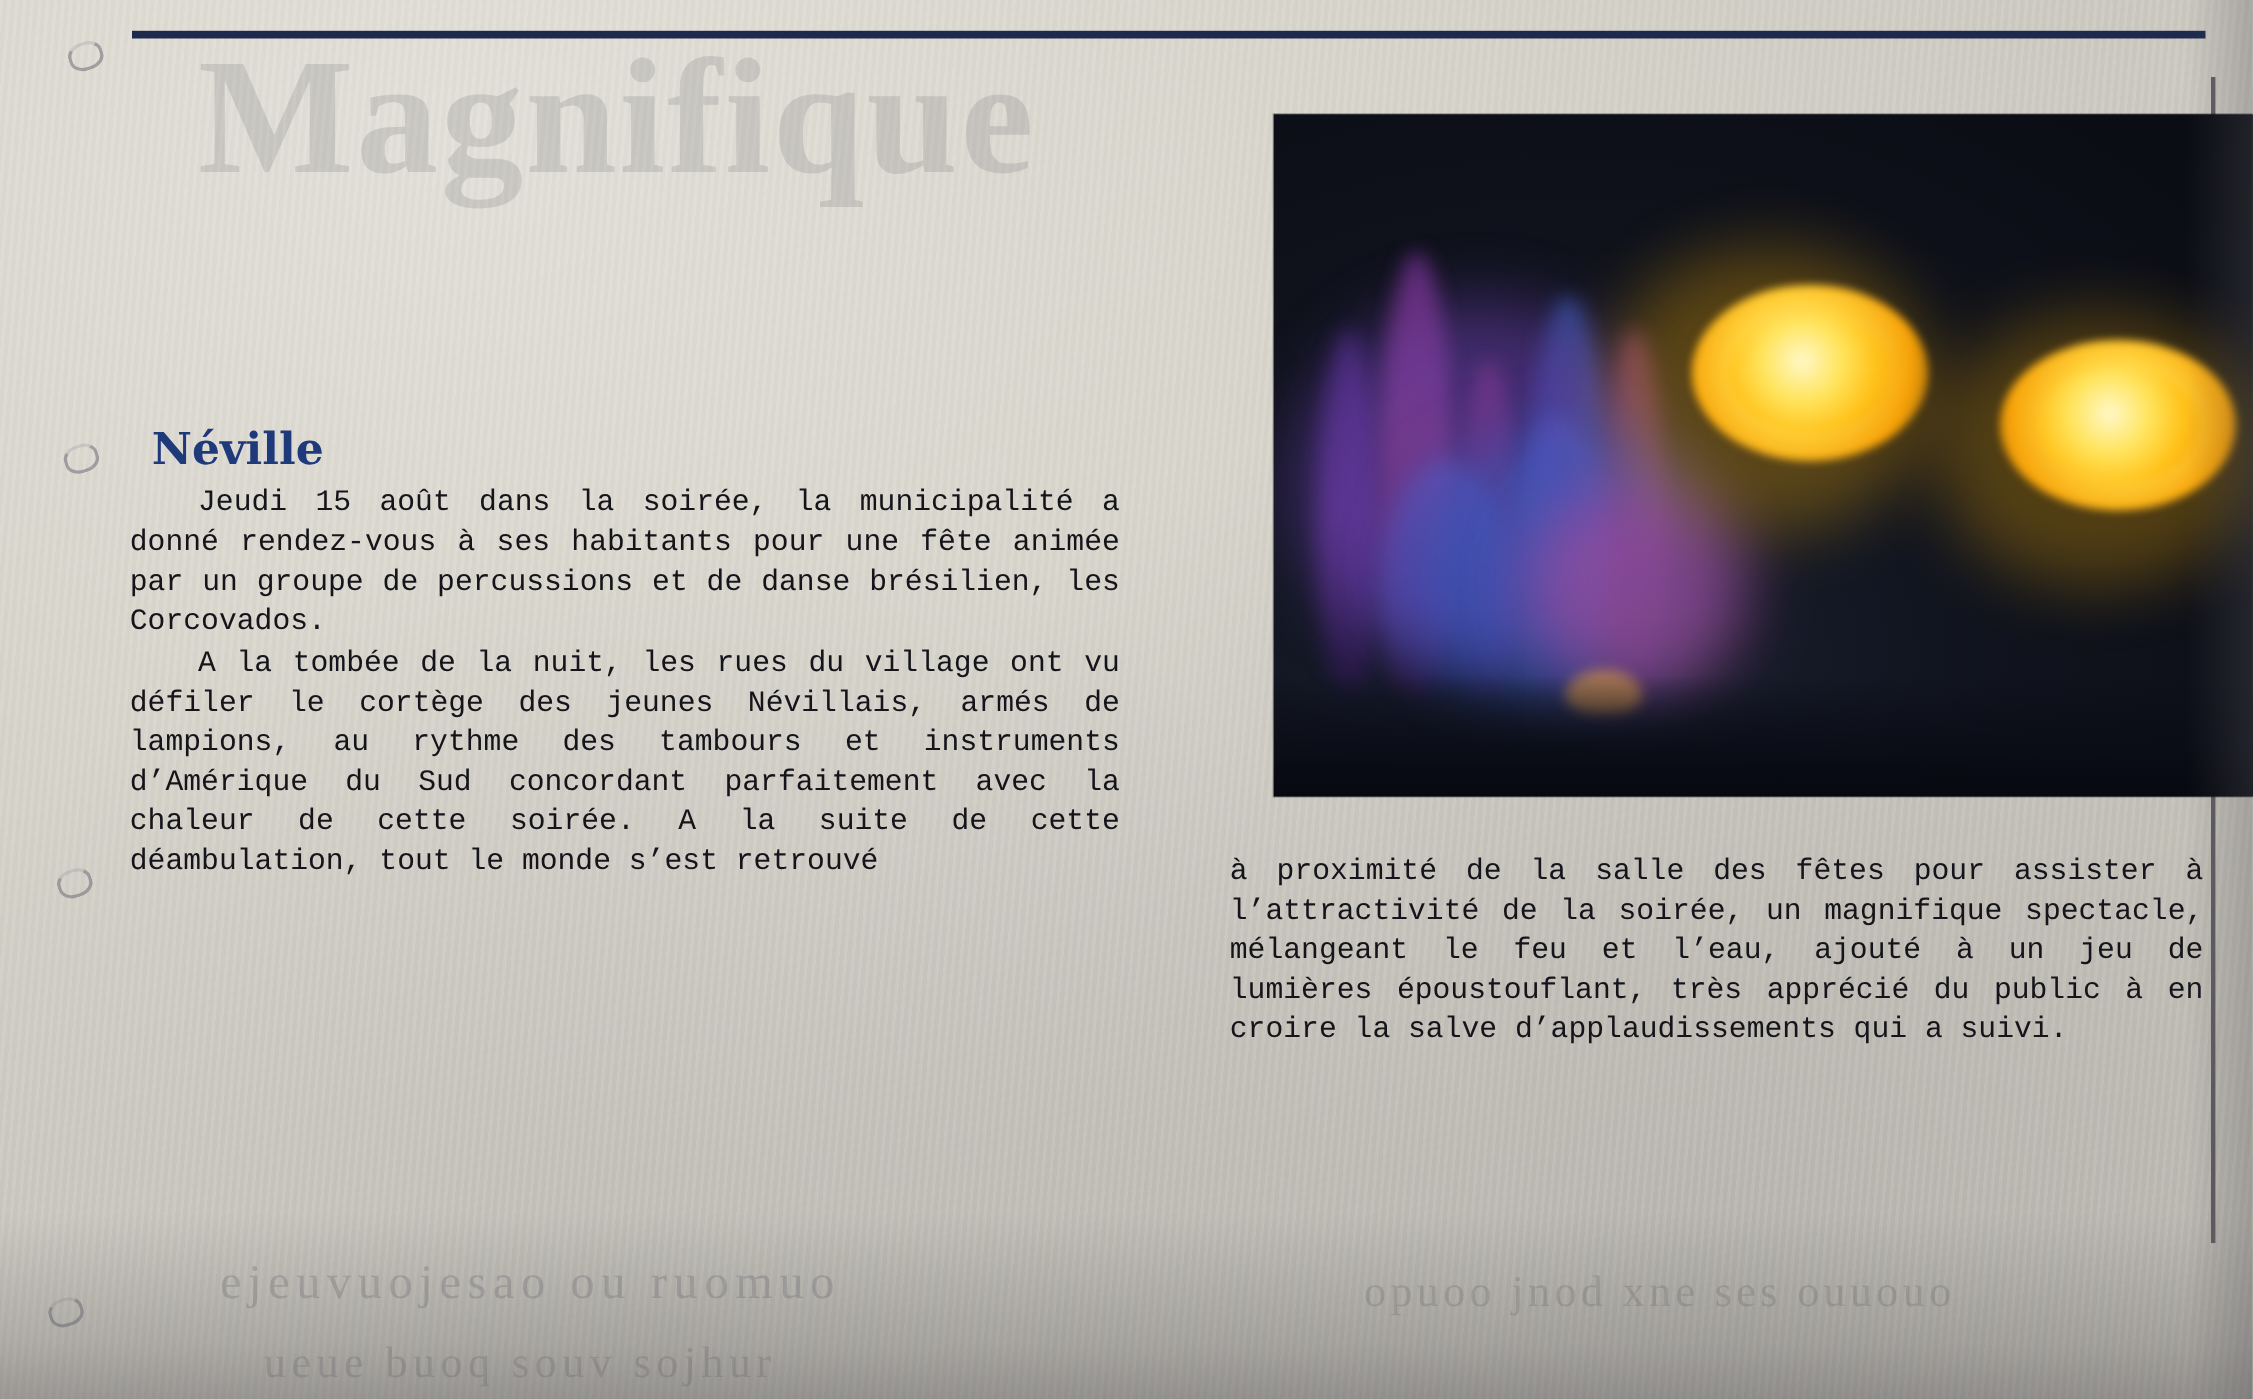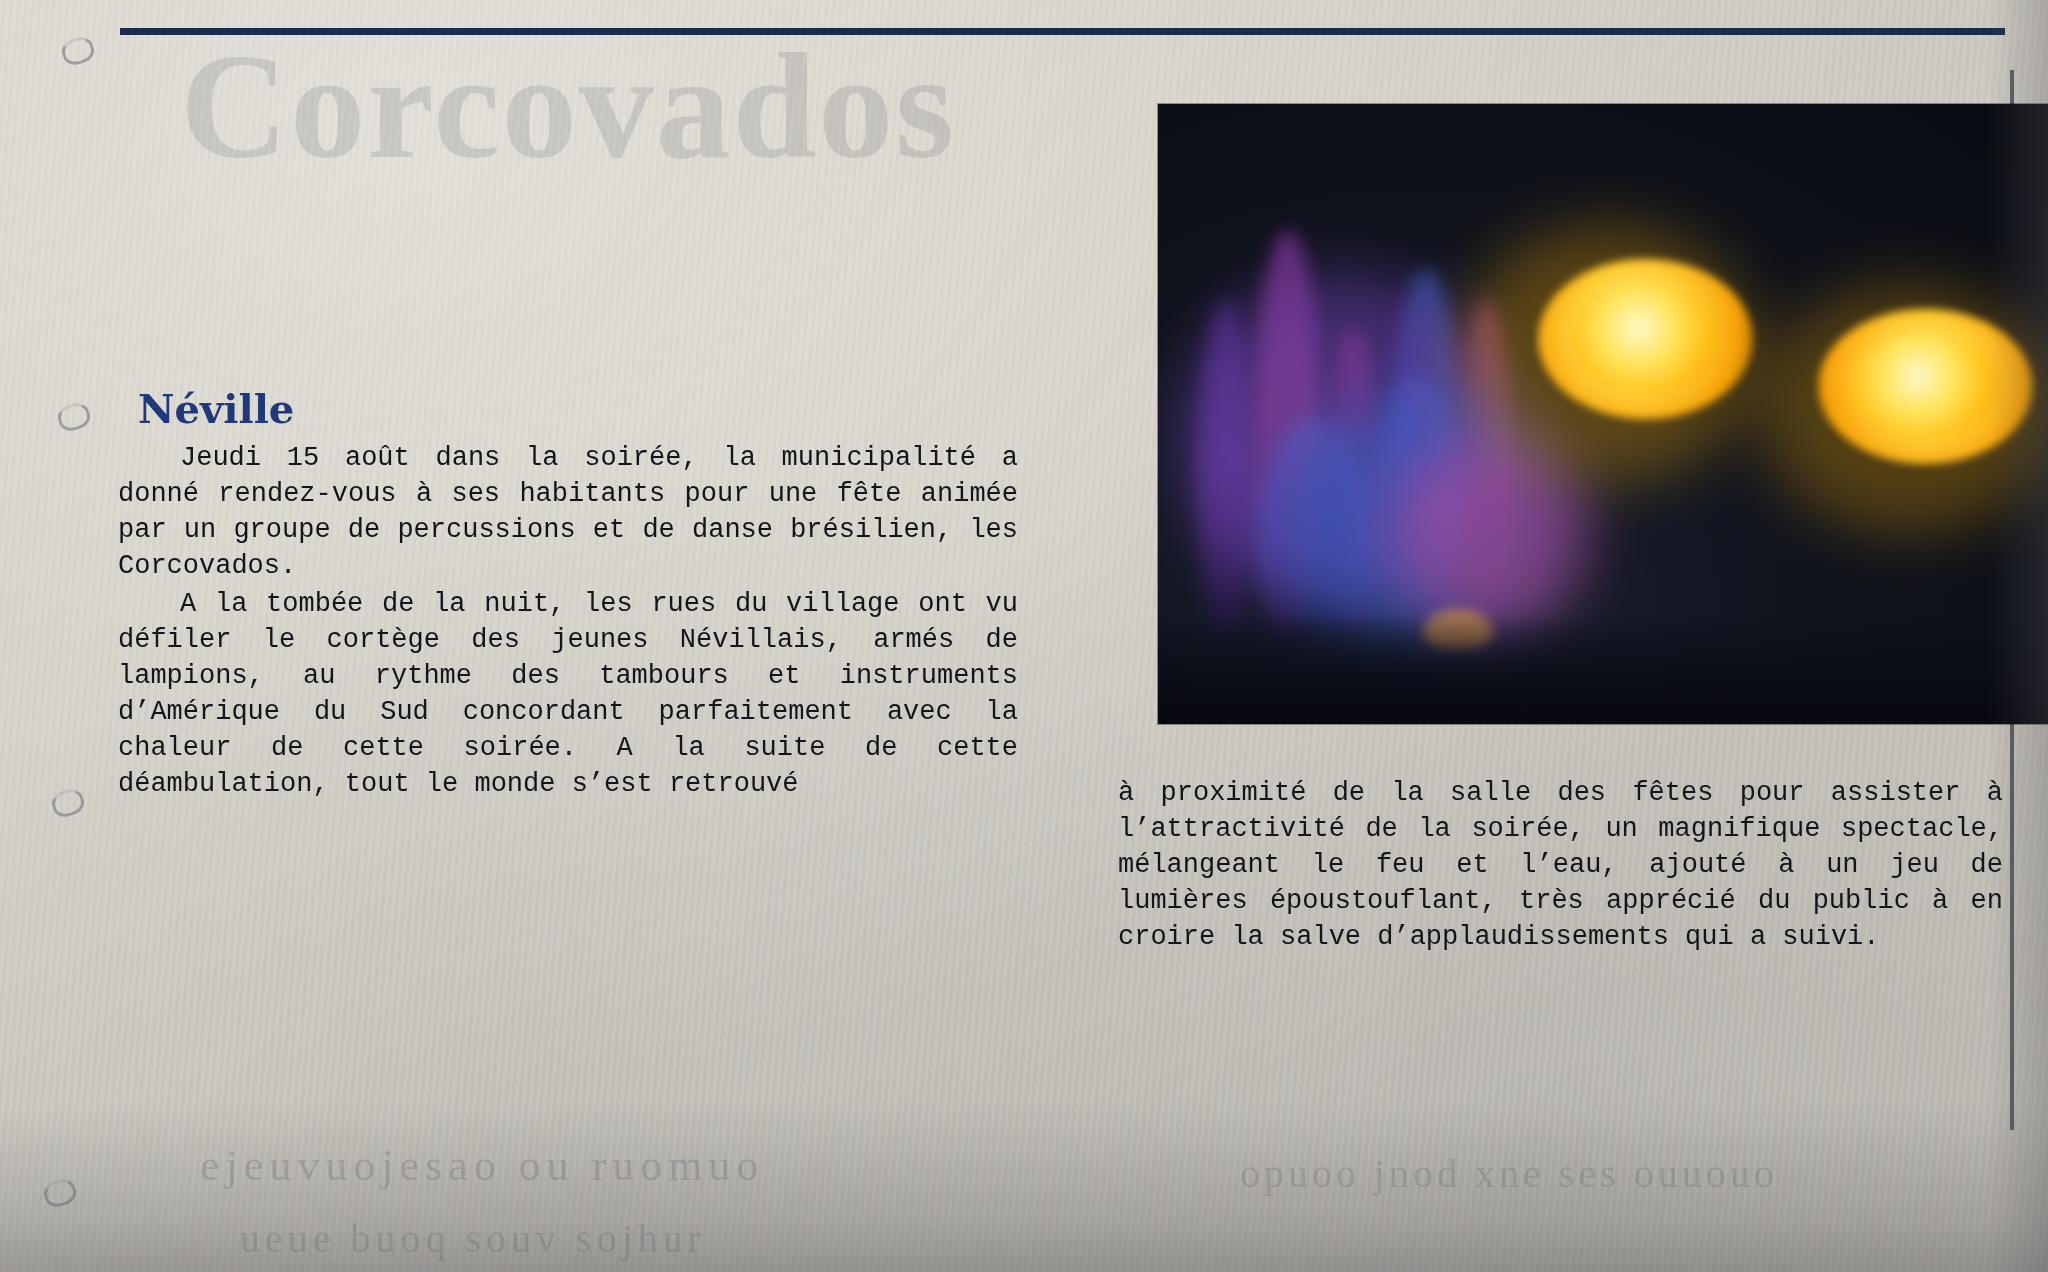--- a/index.html
+++ b/index.html
@@ -218,21 +218,21 @@
     pointer-events: none;
   }
 </style>
 </head>
 <body>
 
 <div id="page">
 
   <div id="paper-texture"></div>
 
-  <div class="ghost" id="ghost-head">Corcovados</div>
+  <div class="ghost" id="ghost-head">Magnifique</div>
   <div class="ghost" id="ghost-bottom">ejeuvuojesao ou ruomuo</div>
   <div class="ghost" id="ghost-bottom2">ueue buoq souv sojhur</div>
   <div class="ghost" id="ghost-bottom3">opuoo jnod xne ses ouuouo</div>
 
   <div id="top-rule"></div>
   <div id="right-rule"></div>
 
   <div class="hole" id="hole-1"></div>
   <div class="hole" id="hole-2"></div>
   <div class="hole" id="hole-3"></div>

